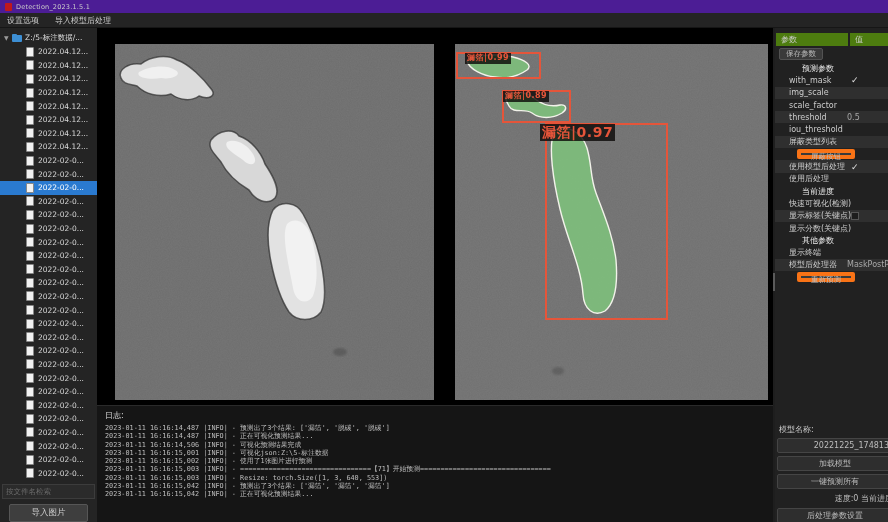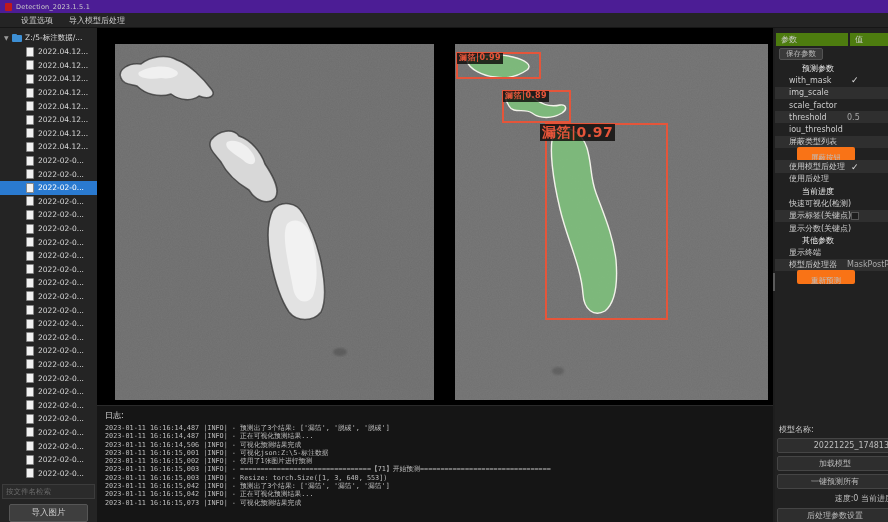--- a/index.html
+++ b/index.html
@@ -4,21 +4,21 @@
 <style>
   * { margin:0; padding:0; box-sizing:border-box; }
   html,body { background:#000; }
   body { font-family:"DejaVu Sans","Liberation Sans",sans-serif; }
   #app { position:relative; width:888px; height:522px; background:#1e1e1e; overflow:hidden; }
 
   
   #titlebar { position:absolute; left:0; top:0; width:888px; height:13px; background:#4c1d95; display:flex; align-items:center; padding-left:5px; }
   #app-logo { width:7px; height:8px; background:#c0181c; border-radius:1px; margin-right:4px; }
   #title-text { color:#cccccc; font-size:6.5px; letter-spacing:.2px; }
-  #menubar { position:absolute; left:0; top:13px; width:888px; height:15px; background:#242424; display:flex; align-items:center; gap:16px; padding-left:21px; border-bottom:1px solid #161616; }
+  #menubar { position:absolute; left:0; top:13px; width:888px; height:15px; background:#242424; display:flex; align-items:center; gap:16px; padding-left:7px; border-bottom:1px solid #161616; }
   .menu-item { color:#cfcfcf; font-size:8px; cursor:default; }
 
   
   #sidebar { position:absolute; left:0; top:28px; width:97px; height:494px; background:#242424; }
   #tree { position:absolute; left:0; top:2px; width:121px; height:452px; overflow:hidden; }
   .tree-root { display:flex; align-items:center; height:15px; padding-left:4px; }
   .tw-arrow { color:#9a9a9a; font-size:6px; width:8px; }
   .folder-ic { width:10px; height:8px; position:relative; margin-right:3px; flex:0 0 auto; }
   .folder-ic::before { content:""; position:absolute; left:0; top:0; width:5px; height:2px; background:#3d8fd4; border-radius:1px 1px 0 0; }
   .folder-ic::after { content:""; position:absolute; left:0; top:1.5px; width:10px; height:6.5px; background:#3d8fd4; border-radius:1px; }
@@ -55,21 +55,21 @@
   .ph-cell { background:#4d7c0f; color:#cfcfcf; font-size:8px; display:flex; align-items:center; padding-left:5px; }
   .ph-param { width:72px; } .ph-value { flex:1; }
   #save-params-btn { display:block; margin:2px 0 2px 4px; width:44px; height:12px; background:#3a3a3a; border:1px solid #525252; color:#bdbdbd; font-size:7.5px; border-radius:2px; font-family:inherit; line-height:1; }
   .p-row { position:relative; height:12.3px; display:flex; align-items:center; }
   .p-row.band { background:#2f2f2f; }
   .p-section { color:#ececec; font-size:8px; font-weight:normal; padding-left:4px;margin-left:23px; }
   .p-label { color:#cccccc; font-size:8px; padding-left:14px; white-space:nowrap; }
   .p-value { position:absolute; left:72px; color:#a8a8a8; font-size:8px; white-space:nowrap; }
   .p-check { position:absolute; left:76px; color:#e0e0e0; font-size:9px; }
   .p-checkbox { position:absolute; left:76px; width:8px; height:8px; background:#1d1d1d; border:1px solid #555; }
-  .p-btn { margin-left:22px; width:58px; height:10.5px; background:#3a3a3a; border:7px solid #f97316; color:#bdbdbd; font-size:7.5px; border-radius:2px; font-family:inherit; line-height:1; }
+  .p-btn { margin-left:22px; width:58px; height:10.5px; background:#3a3a3a; border:4px solid #f97316; color:#bdbdbd; font-size:7.5px; border-radius:2px; font-family:inherit; line-height:1; }
   #model-block { position:absolute; left:0; top:396px; width:120px; }
   #model-name-label { color:#cccccc; font-size:8px; padding-left:4px; }
   .mb-bar { margin:3px 0 0 2px; width:116px; height:15px; background:#2e2e2e; border:1px solid #454545; color:#bdbdbd; font-size:8px; display:flex; align-items:center; border-radius:2px; font-family:inherit; }
   .mb-right { justify-content:flex-end; padding-right:3px; }
   .mb-center { justify-content:center; }
   #speed-text { color:#bdbdbd; font-size:8px; text-align:right; padding:4px 2px 0 0; }
   #postprocess-btn { margin-top:4px; }
 </style>
 </head>
 <body>
@@ -263,21 +263,21 @@
         <rect width="313" height="356" filter="url(#grain)"></rect>
         <ellipse cx="103" cy="327" rx="6" ry="4" fill="#4f4f4f" opacity="0.5" filter="url(#soft)"></ellipse>
         <g id="mask-layer">
             <path d="M12,17 C20,11 42,9 58,13 C70,16 78,21 72,26 C62,33 52,35 40,33 C28,32 14,25 12,17 Z" fill="#7fc47d" fill-opacity="0.85" stroke="#f2f2ea" stroke-width="1.4"></path>
             <path d="M52,50 C62,46 74,49 80,55 C88,61 97,63 105,61 C111,60 113,65 107,69 C97,75 85,75 77,69 C70,64 58,70 54,62 C51,57 49,53 52,50 Z" fill="#7fc47d" fill-opacity="0.85" stroke="#f2f2ea" stroke-width="1.4"></path>
             <path d="M100,86 C112,80 127,88 132,104 C137,121 135,133 141,149 C149,171 158,191 161,216 C163,241 160,259 150,267 C139,273 129,266 128,250 C126,222 112,195 105,165 C99,140 92,100 100,86 Z" fill="#7fc47d" fill-opacity="0.85" stroke="#f2f2ea" stroke-width="1.4"></path>
           </g>
       </svg>
       <div id="det-layer" style="position:absolute;left:0;top:0;width:313px;height:356px;">
           <div class="det-box" style="left: 1px; top: 8px; width: 85px; height: 27px; border-color: rgb(229, 85, 58);"></div>
-          <div class="det-label" style="left: 2px; top: 9px; font-size: 8px; color: rgb(229, 85, 58);">漏箔|0.99</div>
+          <div class="det-label" style="left: 10px; top: 9px; font-size: 8px; color: rgb(229, 85, 58);">漏箔|0.99</div>
           <div class="det-box" style="left: 47px; top: 46px; width: 69px; height: 33px; border-color: rgb(229, 85, 58);"></div>
           <div class="det-label" style="left: 48px; top: 47px; font-size: 8px; color: rgb(229, 85, 58);">漏箔|0.89</div>
           <div class="det-box" style="left: 90px; top: 79px; width: 123px; height: 197px; border-color: rgb(229, 85, 58);"></div>
           <div class="det-label" style="left: 85px; top: 80px; font-size: 14px; color: rgb(229, 85, 58);">漏箔|0.97</div>
         </div>
     </div>
 
   </div>
 
   <div id="log">
@@ -285,21 +285,20 @@
     <div id="log-lines">
         <div class="log-line">2023-01-11 16:16:14,487 |INFO| - 预测出了3个结果: ['漏箔', '脱碳', '脱碳']</div>
         <div class="log-line">2023-01-11 16:16:14,487 |INFO| - 正在可视化预测结果...</div>
         <div class="log-line">2023-01-11 16:16:14,506 |INFO| - 可视化预测结果完成</div>
         <div class="log-line">2023-01-11 16:16:15,001 |INFO| - 可视化json:Z:\5-标注数据</div>
         <div class="log-line">2023-01-11 16:16:15,002 |INFO| - 使用了1张图片进行预测</div>
         <div class="log-line">2023-01-11 16:16:15,003 |INFO| - ================================【71】开始预测================================</div>
         <div class="log-line">2023-01-11 16:16:15,003 |INFO| - Resize: torch.Size([1, 3, 640, 553])</div>
         <div class="log-line">2023-01-11 16:16:15,042 |INFO| - 预测出了3个结果: ['漏箔', '漏箔', '漏箔']</div>
         <div class="log-line">2023-01-11 16:16:15,042 |INFO| - 正在可视化预测结果...</div>
-        <div class="log-line">2023-01-11 16:16:15,073 |INFO| - 可视化预测结果完成</div>
       </div>
   </div>
 
   <div id="params">
     <div id="params-scroll-nub"></div>
     <div id="param-header">
       <div class="ph-cell ph-param">参数</div>
       <div class="ph-cell ph-value">值</div>
     </div>
     <button id="save-params-btn">保存参数</button>

